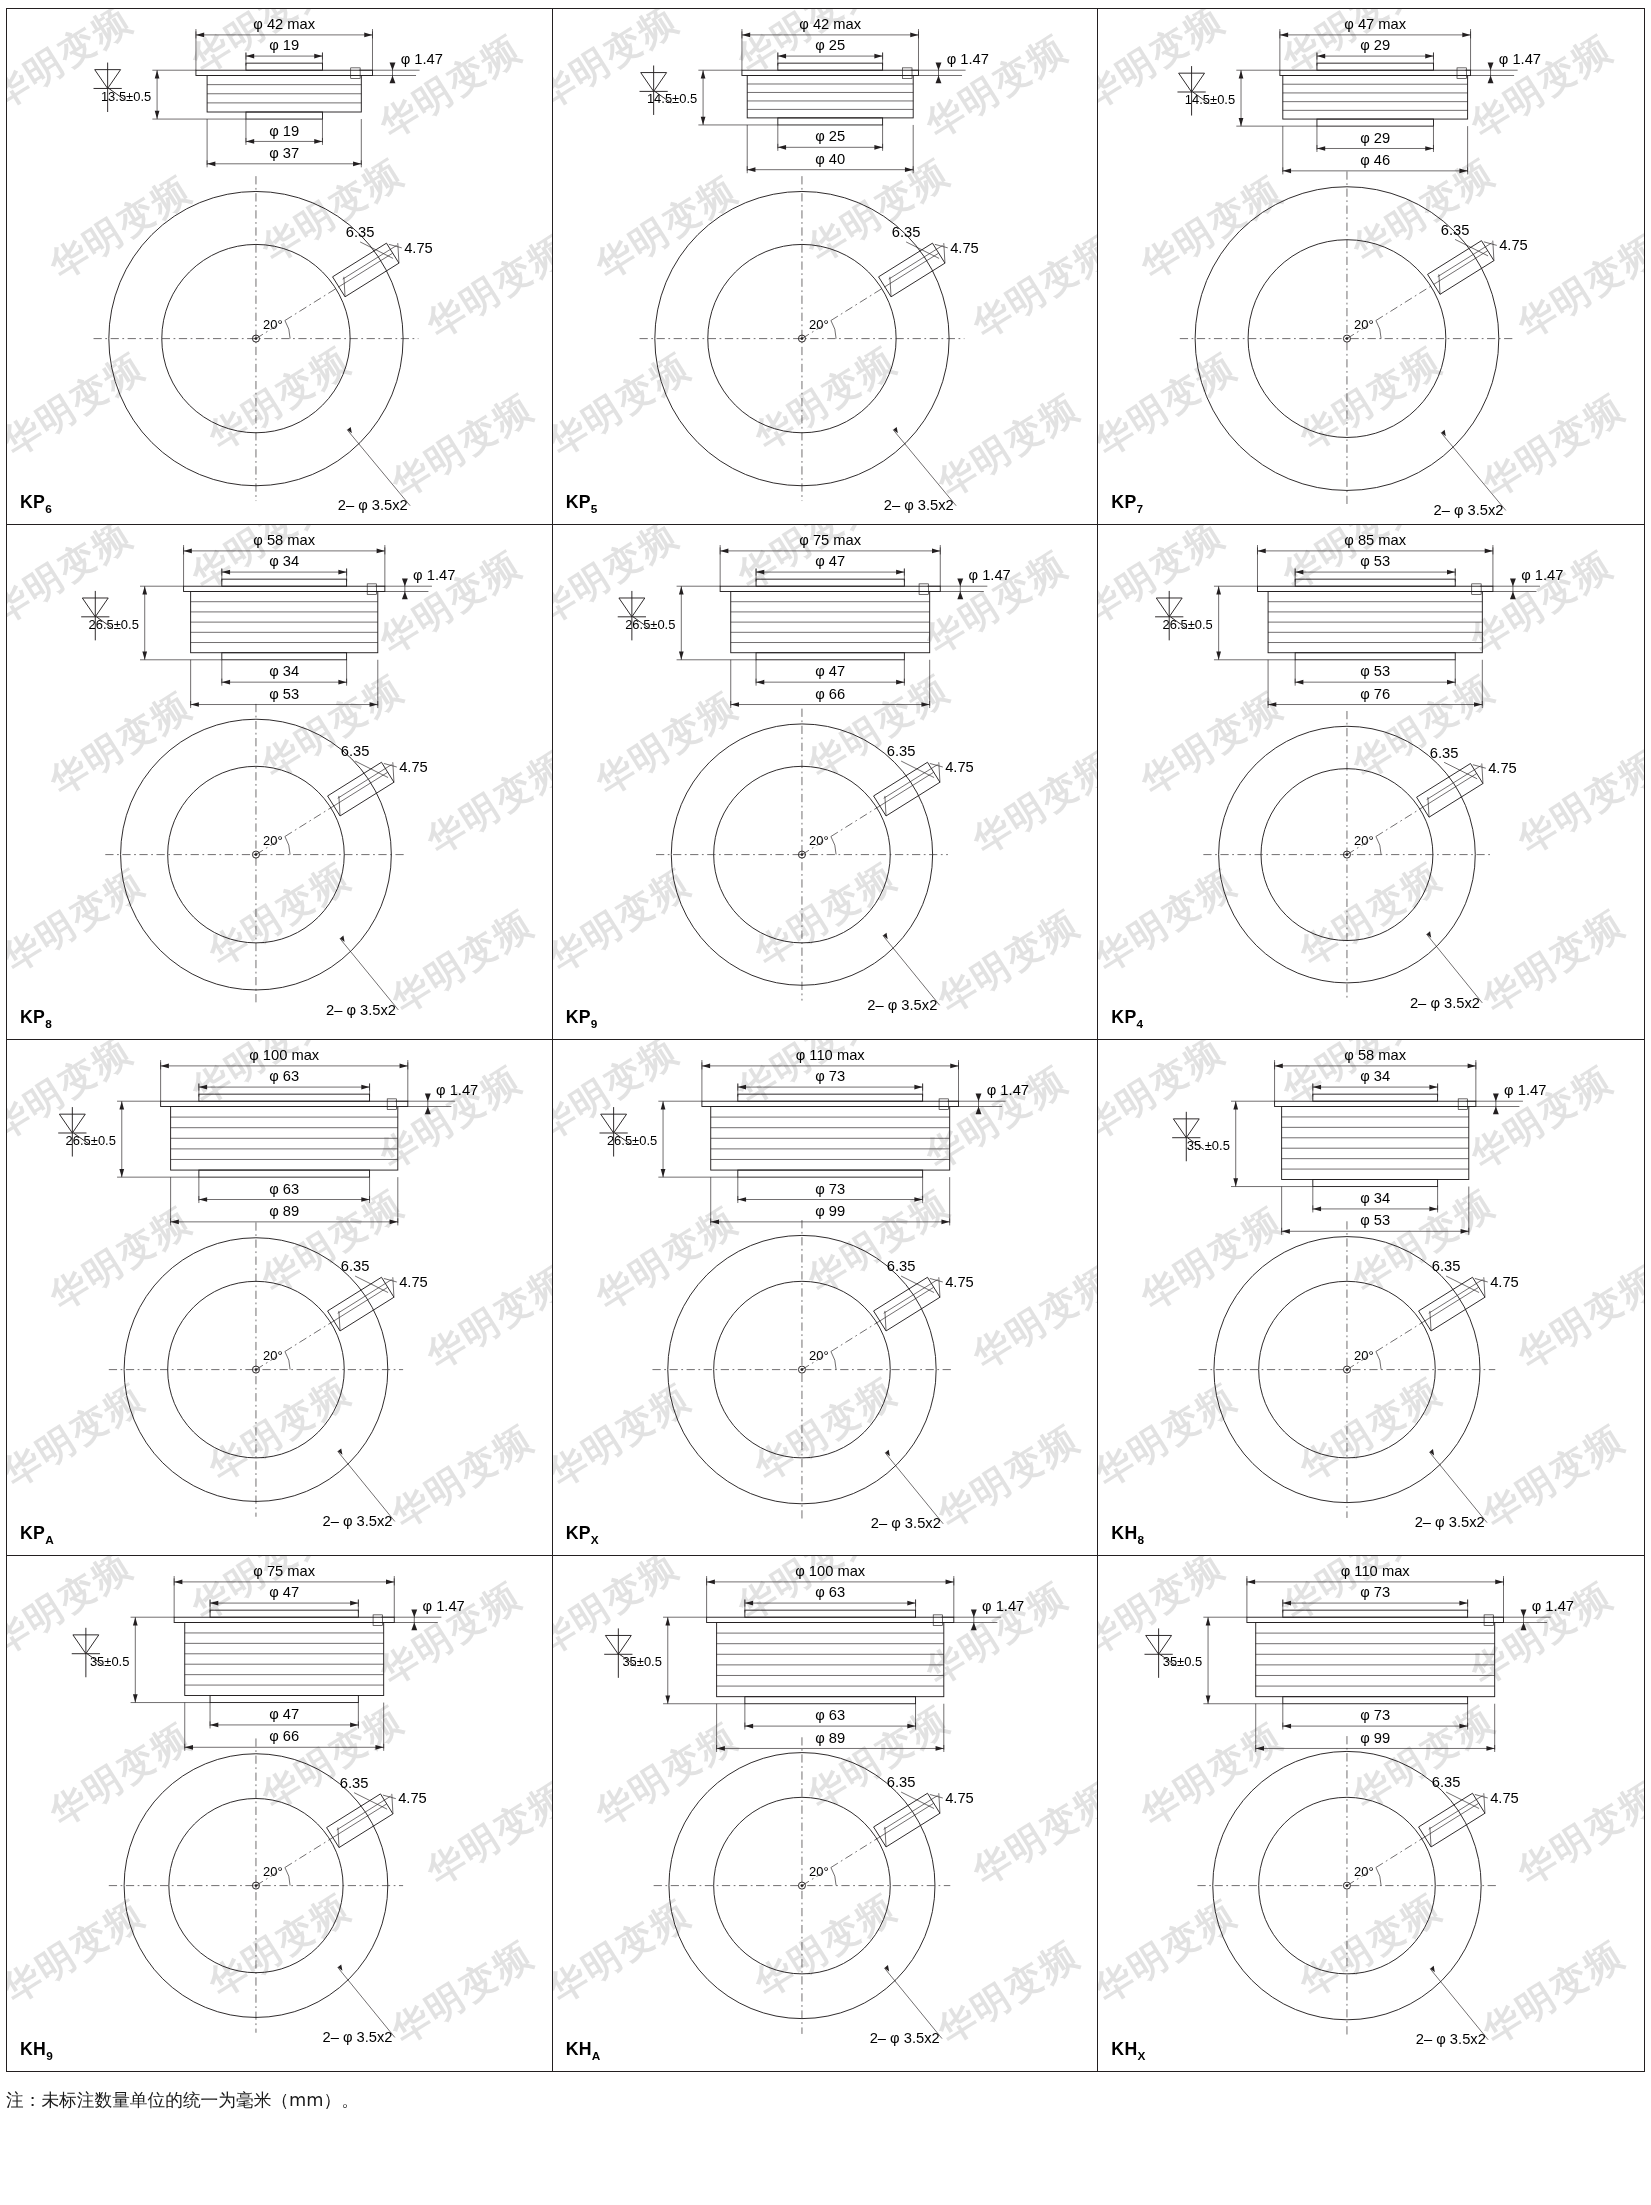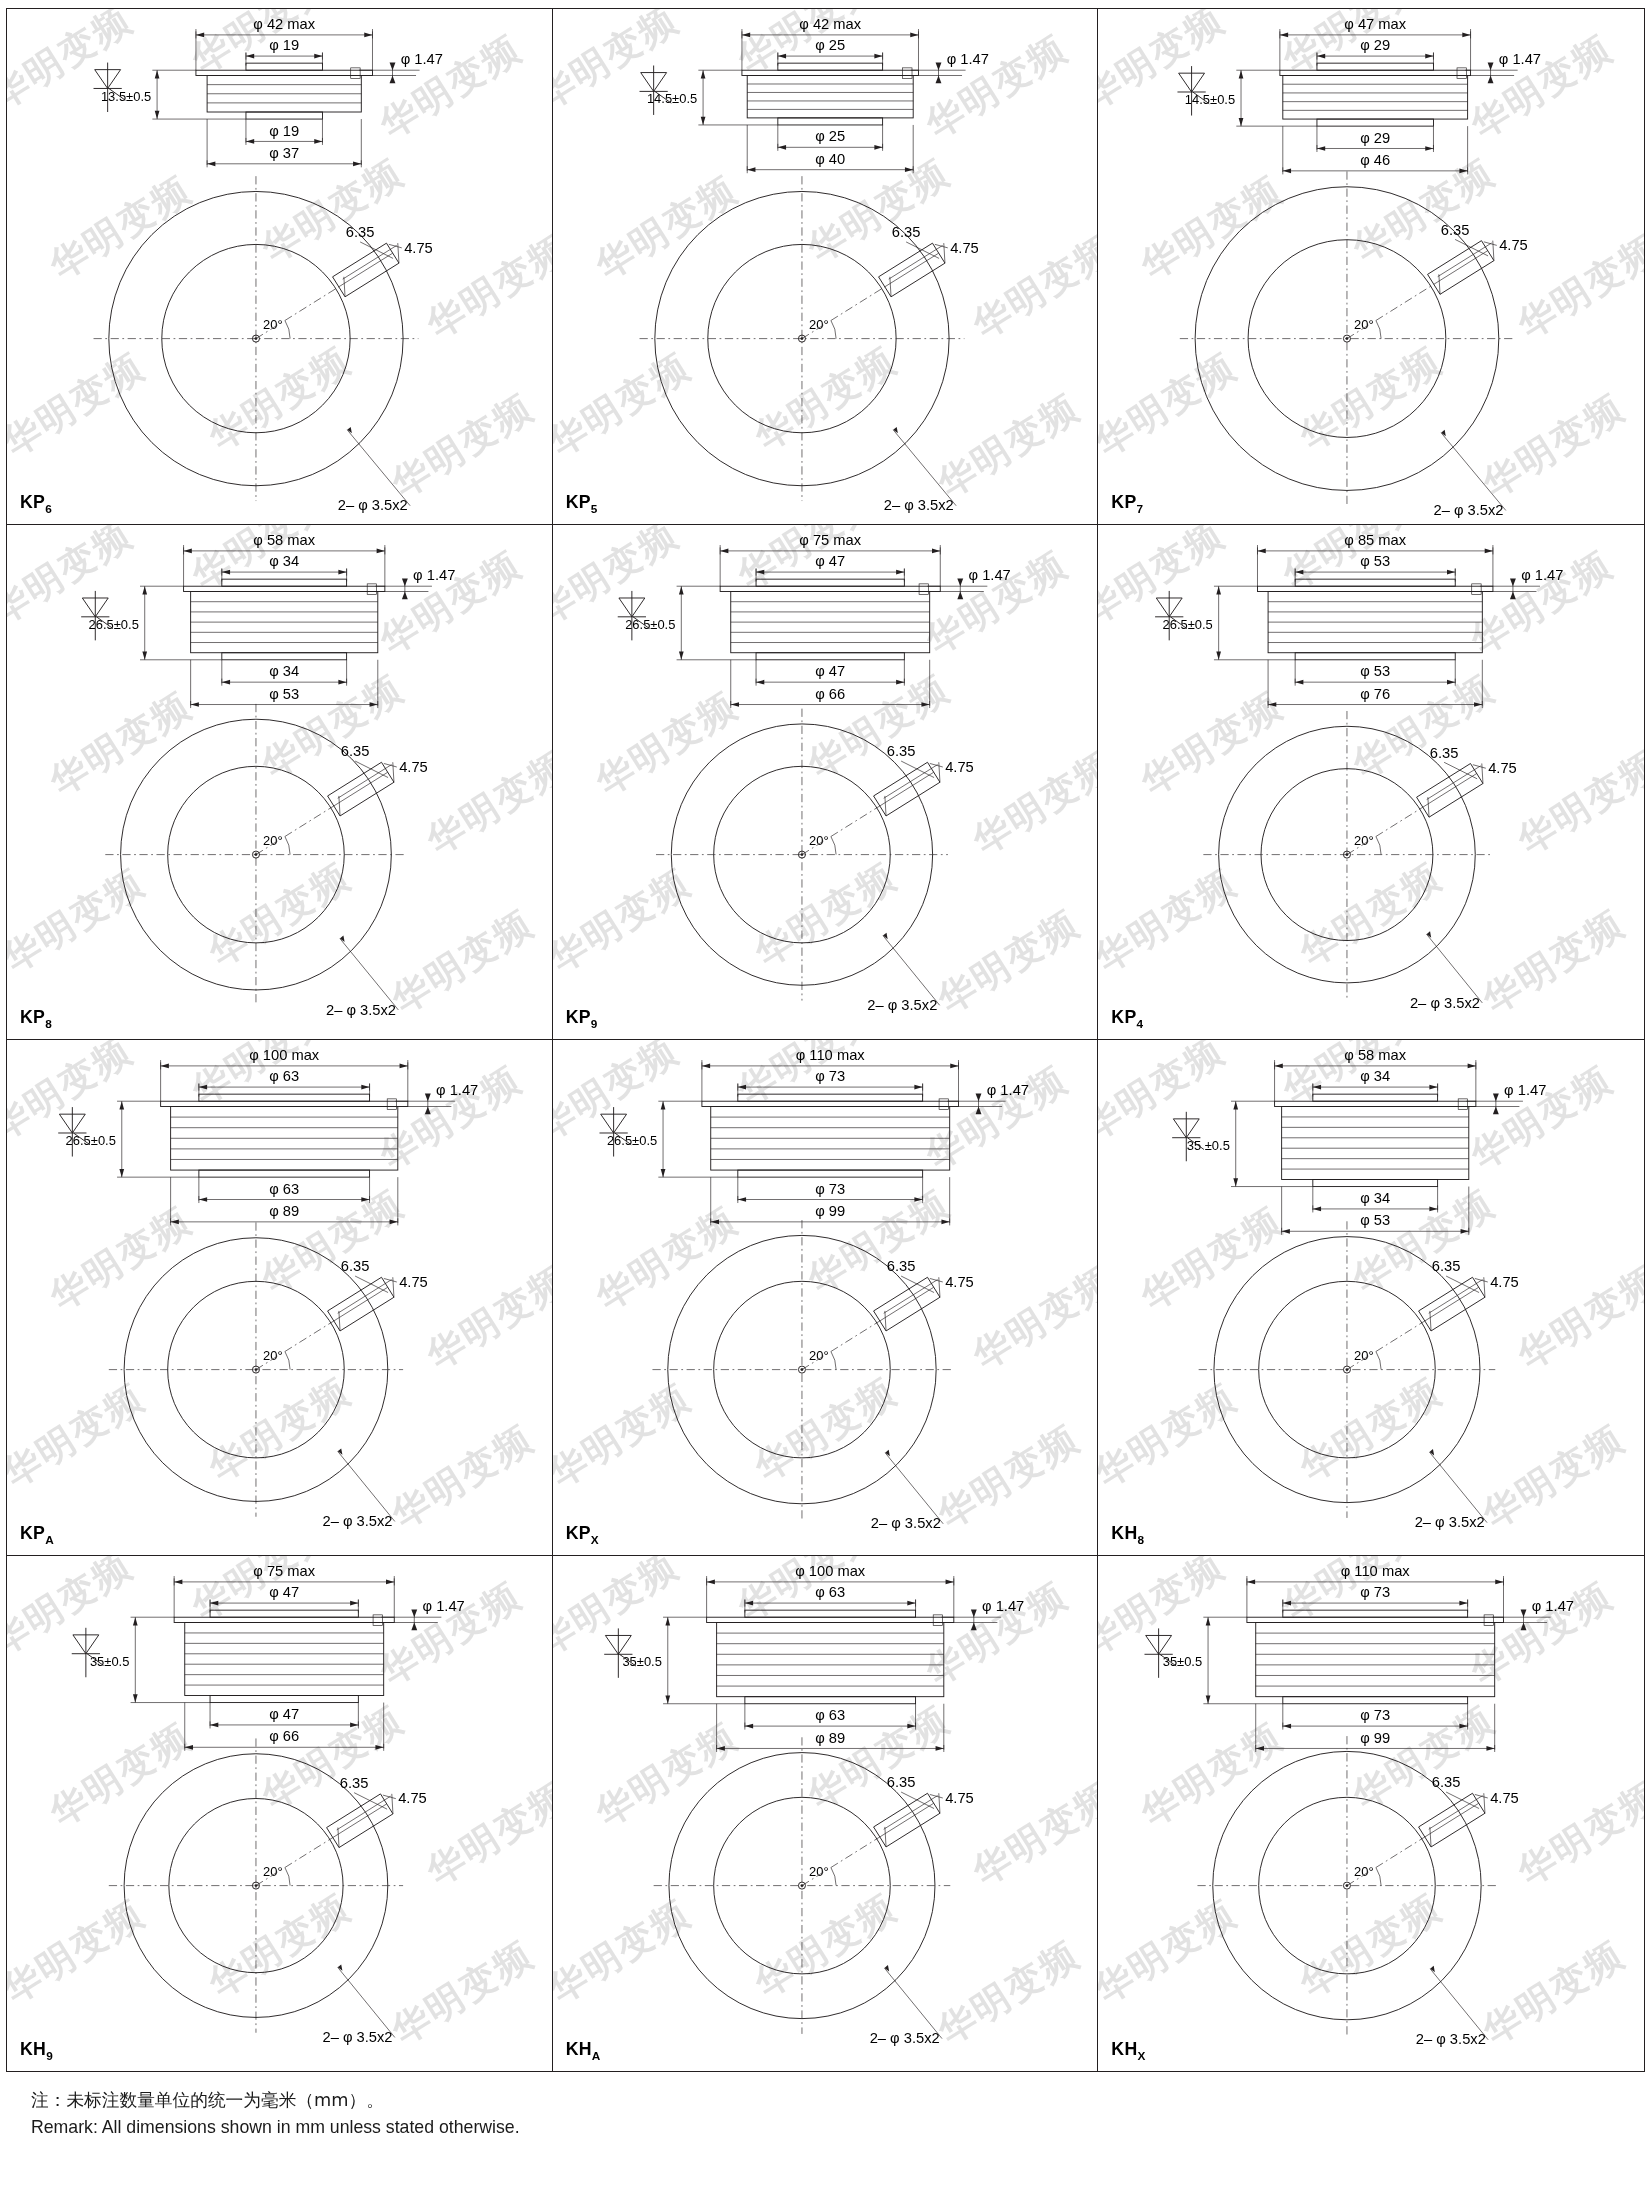--- a/index.html
+++ b/index.html
@@ -68,21 +68,21 @@
   .txt-s { font-family:"Liberation Sans", sans-serif; font-size:22px; fill:#000; }
 
   
   .footer {
     width:1639px; margin:15.3px auto 0 auto;
     display:flex;
     font-size:17.7px;
     line-height:1.5;
   }
   .footer .col { }
-  .footer .col1 { width:624px;margin-left:25px; }
+  .footer .col1 { width:624px; }
   .footer .col2 { }
   .footer .zh { font-family:"DejaVu Sans", sans-serif; }
 </style>
 </head>
 <body>
 
 <div class="sheet">
 
   <div class="grid" id="grid">
       <div class="cell">
@@ -1271,17 +1271,16 @@
             <path d="M564.36 701.36 l8 6 l-2 -11 z" fill="#231f20"></path>
           </svg>
           <div class="partlabel"><span>KH</span><sub>X</sub></div>
         </div>
       </div>
     </div>
 
   <div class="footer">
     <div class="col col1">
       <div class="zh">注：未标注数量单位的统一为毫米（mm）。</div>
-      <div>Remark: All dimensions shown in mm unless stated otherwise.</div>
     </div>
   </div>
 </div>
 
 
 </body></html>

